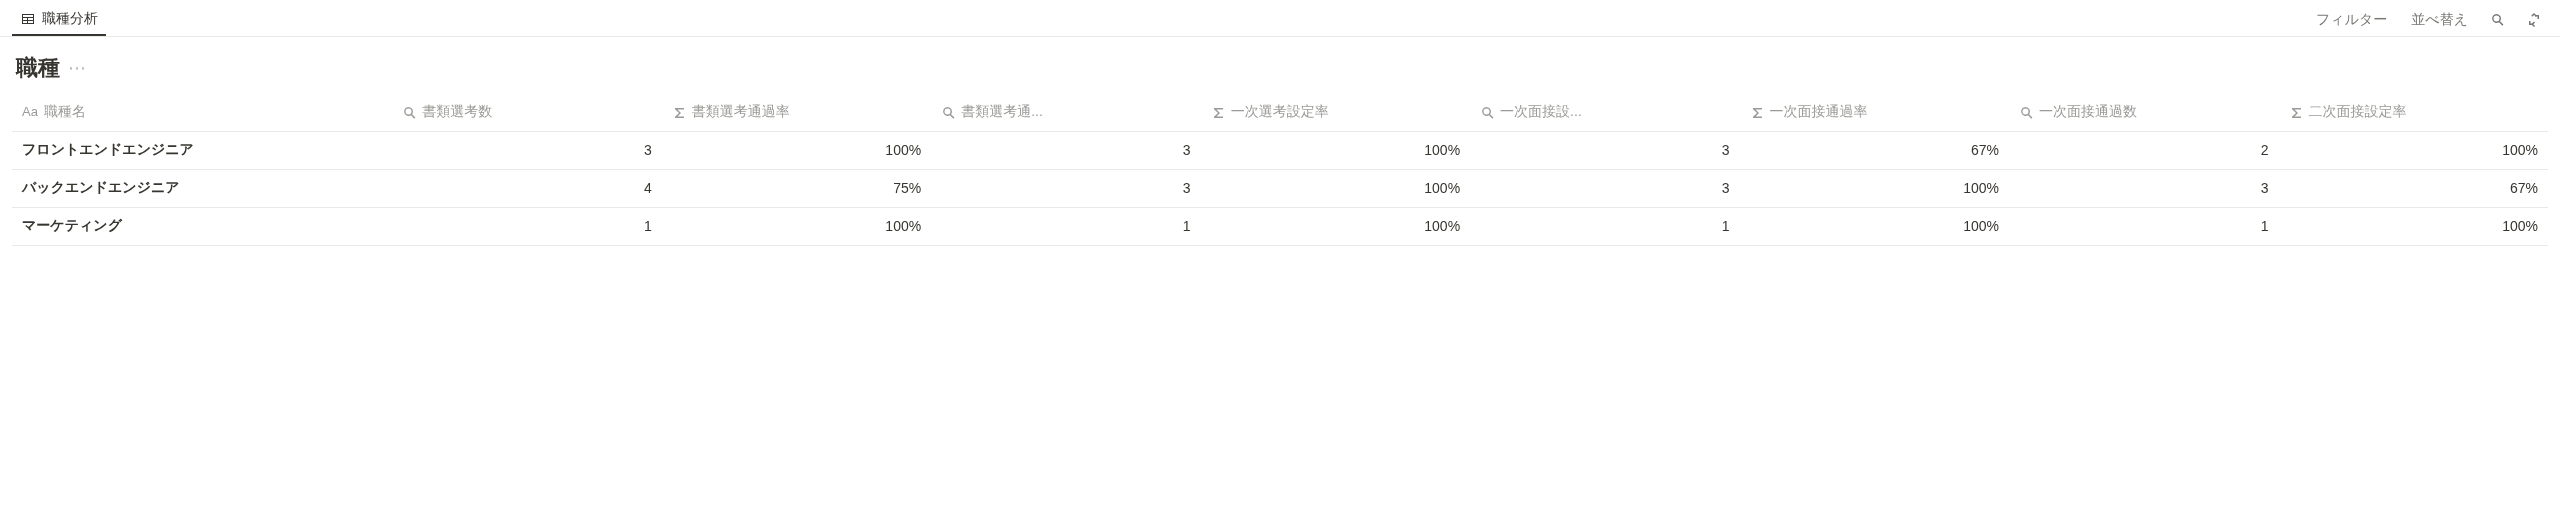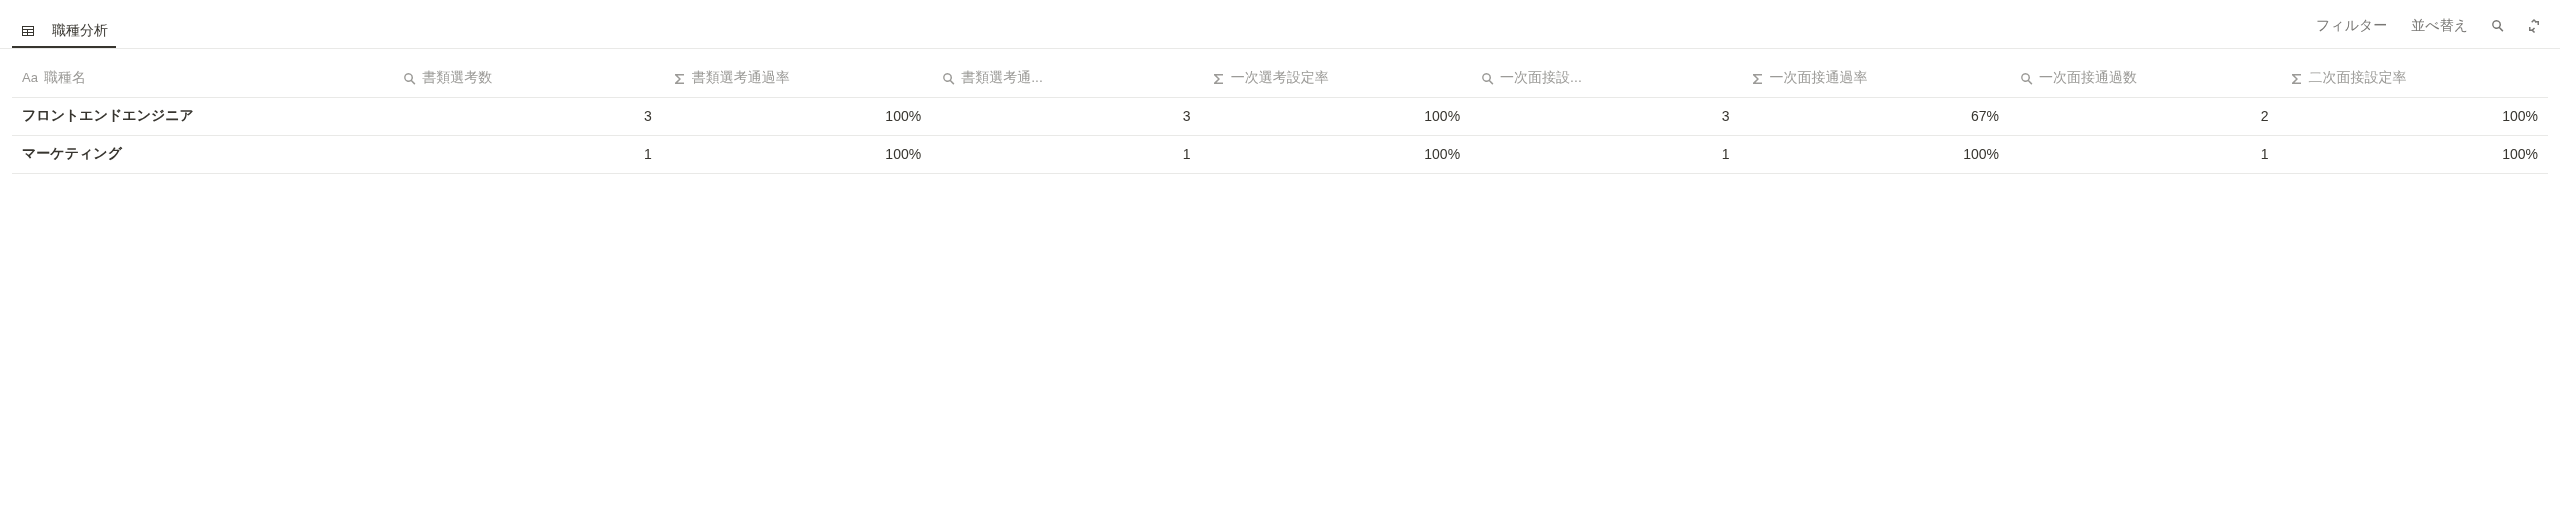--- a/index.html
+++ b/index.html
@@ -15,27 +15,26 @@
       justify-content: space-between;
       padding: 4px 12px 0 12px;
     }
     .toolbar-left {
       display: flex;
       align-items: center;
     }
     .view-tab {
       display: flex;
       align-items: center;
-      gap: 16px;
+      gap: 6px;
       padding: 6px 8px;
       cursor: pointer;
       border-bottom: 2px solid #37352f;
       font-weight: 500;
       color: #37352f;
-      margin-top: 12px;
     }
     .view-tab svg { width: 16px; height: 16px; fill: #37352f; }
     .toolbar-right {
       display: flex;
       align-items: center;
       gap: 8px;
       color: #787774;
     }
     .toolbar-btn {
       padding: 4px 8px;
@@ -154,20 +153,24 @@
     <div class="toolbar-icon-btn">
       <svg>
           <use href="#ic-expand"></use>
         </svg>
     </div>
   </div>
 </div>
 <div class="divider"></div>
 
 <div class="content">
+  <div class="title-row">
+    <div class="title">職種</div>
+    <div class="title-more">⋯</div>
+  </div>
 
   <div class="table-wrap">
     <table>
       <thead>
         <tr id="head-row">
             <th class="col-name">
               <div class="th-inner">
                 <span style="color: rgb(155, 154, 151); font-size: 13px;">Aa</span>
                 <span>職種名</span>
               </div>
@@ -244,20 +247,31 @@
             <td class="num">3</td>
             <td class="num">100%</td>
             <td class="num">3</td>
             <td class="num">100%</td>
             <td class="num">3</td>
             <td class="num">67%</td>
             <td class="num">2</td>
             <td class="num">100%</td>
           </tr>
           <tr>
+            <td class="nm">バックエンドエンジニア</td>
+            <td class="num">4</td>
+            <td class="num">75%</td>
+            <td class="num">3</td>
+            <td class="num">100%</td>
+            <td class="num">3</td>
+            <td class="num">100%</td>
+            <td class="num">3</td>
+            <td class="num">67%</td>
+          </tr>
+          <tr>
             <td class="nm">マーケティング</td>
             <td class="num">1</td>
             <td class="num">100%</td>
             <td class="num">1</td>
             <td class="num">100%</td>
             <td class="num">1</td>
             <td class="num">100%</td>
             <td class="num">1</td>
             <td class="num">100%</td>
           </tr>

